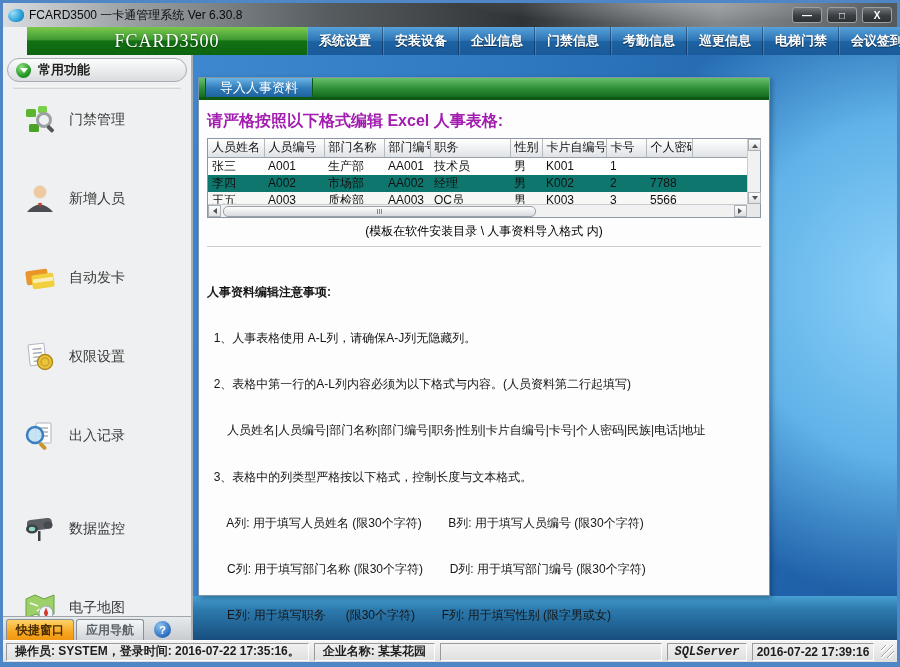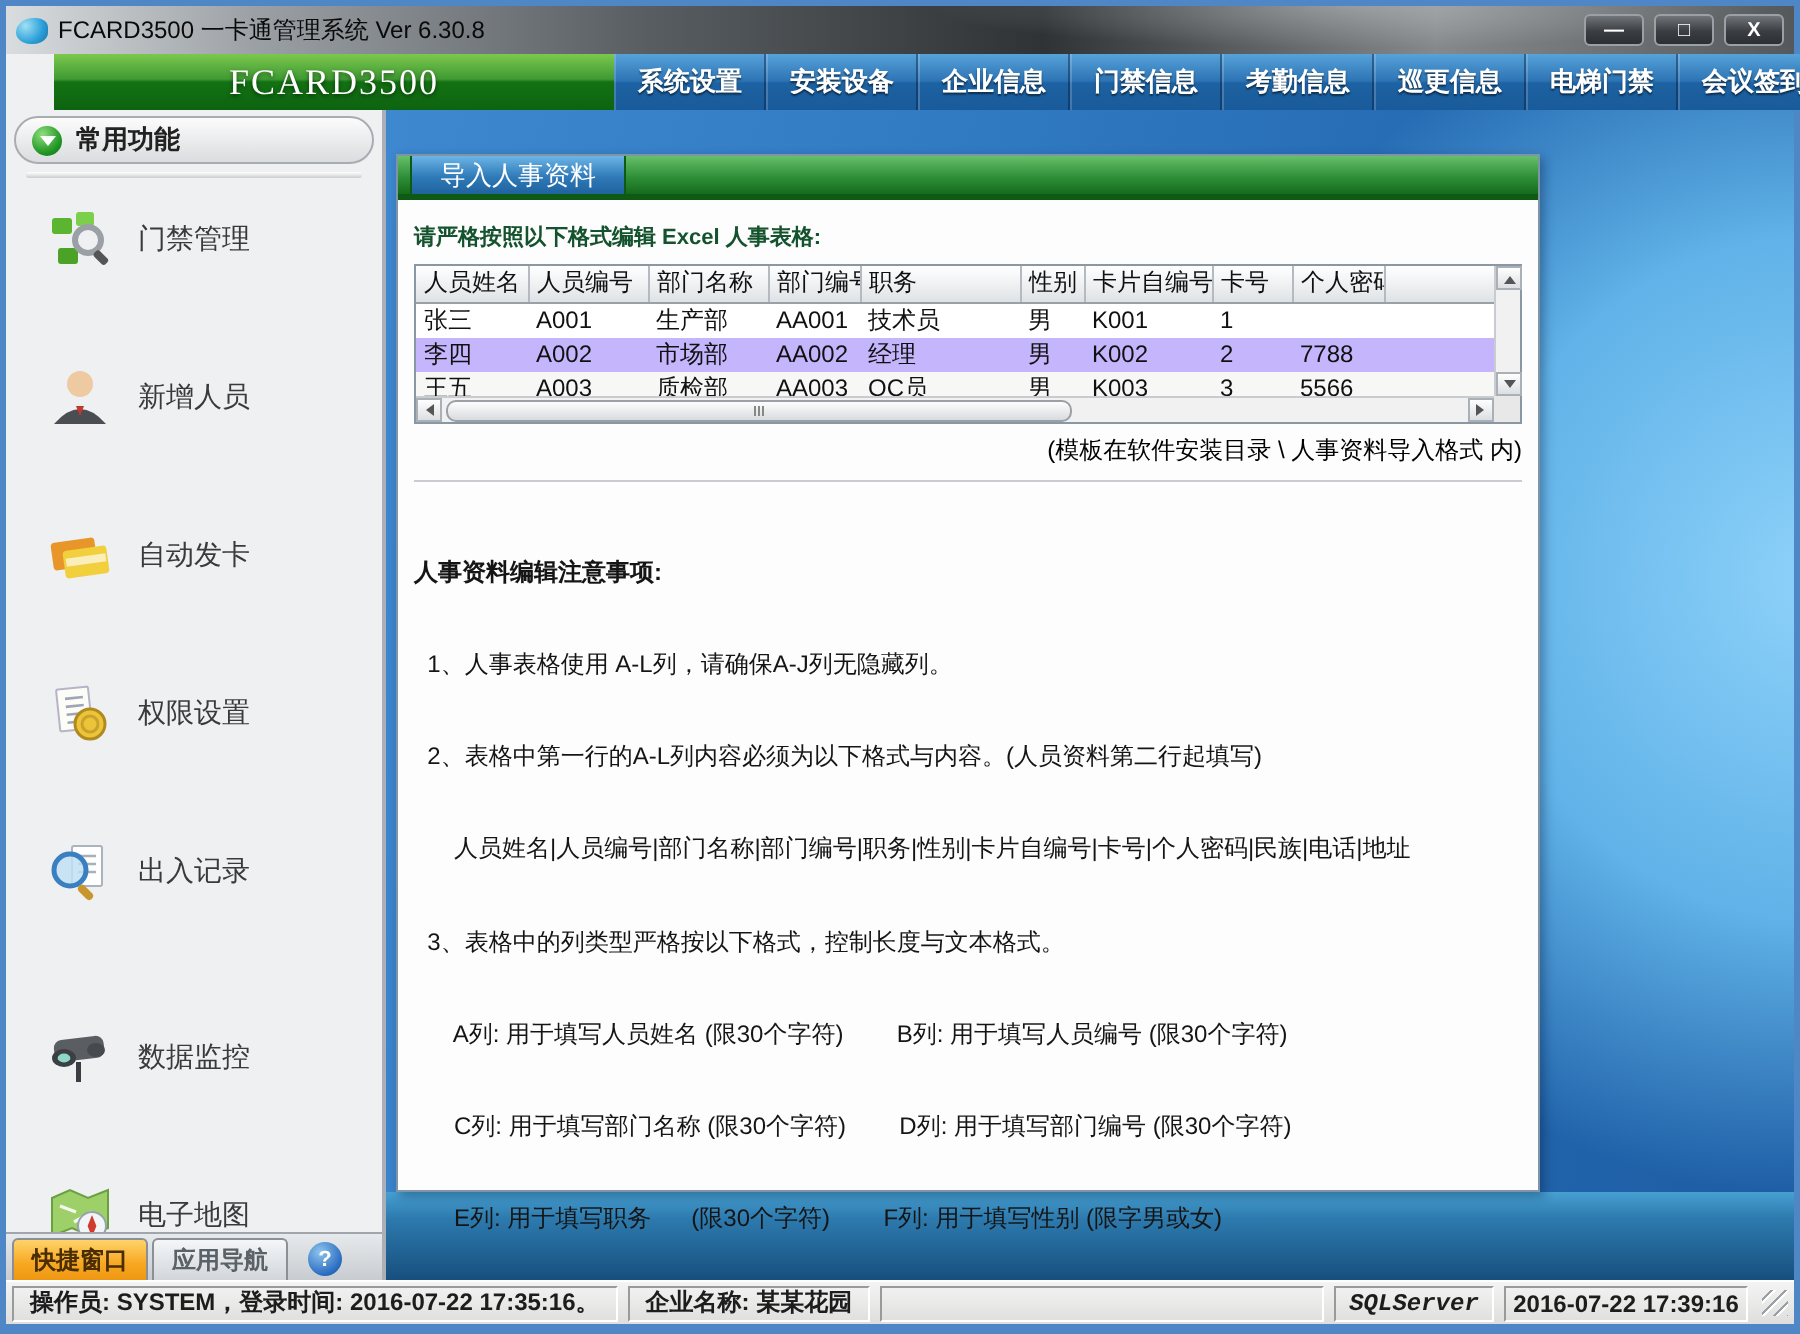--- a/index.html
+++ b/index.html
@@ -75,48 +75,48 @@
 
   .panel { position:absolute; left:5px; top:22px; width:572px; height:519px; z-index:2;
     background:#fdfdfd; border:1px solid #7e94a8; box-shadow:2px 2px 5px rgba(0,20,50,.35); }
   .tabbar { height:22px; display:flex; align-items:stretch;
     background:linear-gradient(#66c06a 0%,#2f8f38 55%,#156b1c 100%); border-bottom:3px solid #0e5a14; }
   .tab-active { width:108px; display:flex; align-items:center; justify-content:center; color:#fff;
     font-size:13px; margin-left:6px;
     background:linear-gradient(#6cb5e6 0%,#2f7ab8 55%,#1f639e 100%);
     border-right:1px solid #0e5a14; border-left:1px solid #0e5a14; cursor:default; }
   .panel-body { position:absolute; left:0; right:0; top:25px; bottom:0; padding:6px 8px; font-size:12px; color:#111; }
-  .caption { font-weight:bold; color:#14532d; margin:2px 0 6px 0; font-size:11px; }
+  .caption { font-weight:bold; color:#a21caf; margin:2px 0 6px 0; font-size:16px; }
 
   
   .table-wrap { position:relative; height:80px; border:1px solid #8a98a6; background:#fff; }
   table.grid { border-collapse:collapse; table-layout:fixed; width:calc(100% - 13px); }
   .grid th { height:18px; font-weight:normal; text-align:left; padding:0 4px; font-size:12px;
     background:linear-gradient(#ffffff,#eceef0 60%,#dfe2e5); border-right:1px solid #b4bac0;
     border-bottom:1px solid #98a0a8; overflow:hidden; white-space:nowrap; }
   .grid th.filler, .grid td.filler { border-right:none; }
   .grid td { height:16px; padding:0 4px; font-size:12px; overflow:hidden; white-space:nowrap; background:#fff; }
-  .grid tr.sel td { background:#c4b5fd; }
+  .grid tr.sel td { background:#0f766e; }
   .grid tr.alt td { background:#f7f7f5; }
   .vscroll { position:absolute; top:0; right:0; bottom:13px; width:13px; background:#f1f1f1;
     border-left:1px solid #c8ccd0; display:flex; flex-direction:column; justify-content:space-between; }
   .hscroll { position:absolute; left:0; right:13px; bottom:0; height:13px; background:#f1f1f1;
     border-top:1px solid #c8ccd0; display:flex; align-items:center; }
   .scroll-corner { position:absolute; right:0; bottom:0; width:13px; height:13px; background:#e8e8e8; }
   .sbtn { width:13px; height:12px; background:linear-gradient(#fefefe,#dcdfe2); border:1px solid #aab0b6;
     display:flex; align-items:center; justify-content:center; flex:0 0 auto; }
   .tri-up { width:0;height:0;border:3px solid transparent;border-bottom:4px solid #555;margin-top:-2px; }
   .tri-down { width:0;height:0;border:3px solid transparent;border-top:4px solid #555;margin-bottom:-2px; }
   .tri-left { width:0;height:0;border:3px solid transparent;border-right:4px solid #555;margin-left:-2px; }
   .tri-right { width:0;height:0;border:3px solid transparent;border-left:4px solid #555;margin-right:-2px; }
   .hthumb { height:11px; width:58%; margin-left:2px; border:1px solid #9aa0a6; border-radius:5px;
     background:linear-gradient(#fdfdfd,#d8dbde); display:flex; align-items:center; justify-content:center; gap:1px; }
   .hthumb i { width:1px; height:5px; background:#888; }
 
-  .template-note { text-align:right; margin-top:5px; color:#000; }
+  .template-note { text-align:center; margin-top:5px; color:#000; }
   .divider { height:2px; border-top:1px solid #c9cdd1; border-bottom:1px solid #ffffff; margin:6px 0; }
   .notes { white-space:pre; line-height:15.4px; color:#151515; }
   .notes .ln:first-child { font-weight:bold; }
 
   
   .statusbar { height:22px; flex:0 0 22px; display:flex; align-items:center; padding:4px 3px;
     background:linear-gradient(#f4f4f4,#dededd); border-top:1px solid #ffffff; font-size:12px;
     font-weight:bold; color:#1d1d1d; }
   .status-cell { height:18px; display:flex; align-items:center; padding:0 8px; margin-right:5px;
     border:1px solid; border-color:#9a9a9a #ffffff #ffffff #9a9a9a; white-space:nowrap; }

